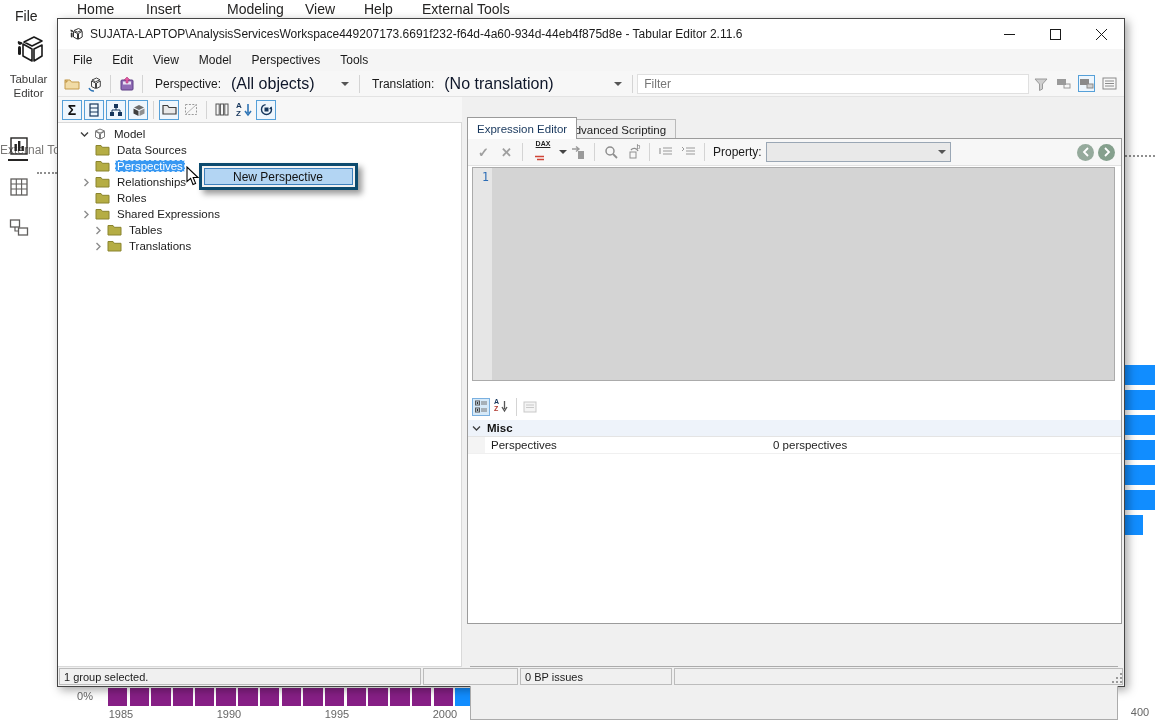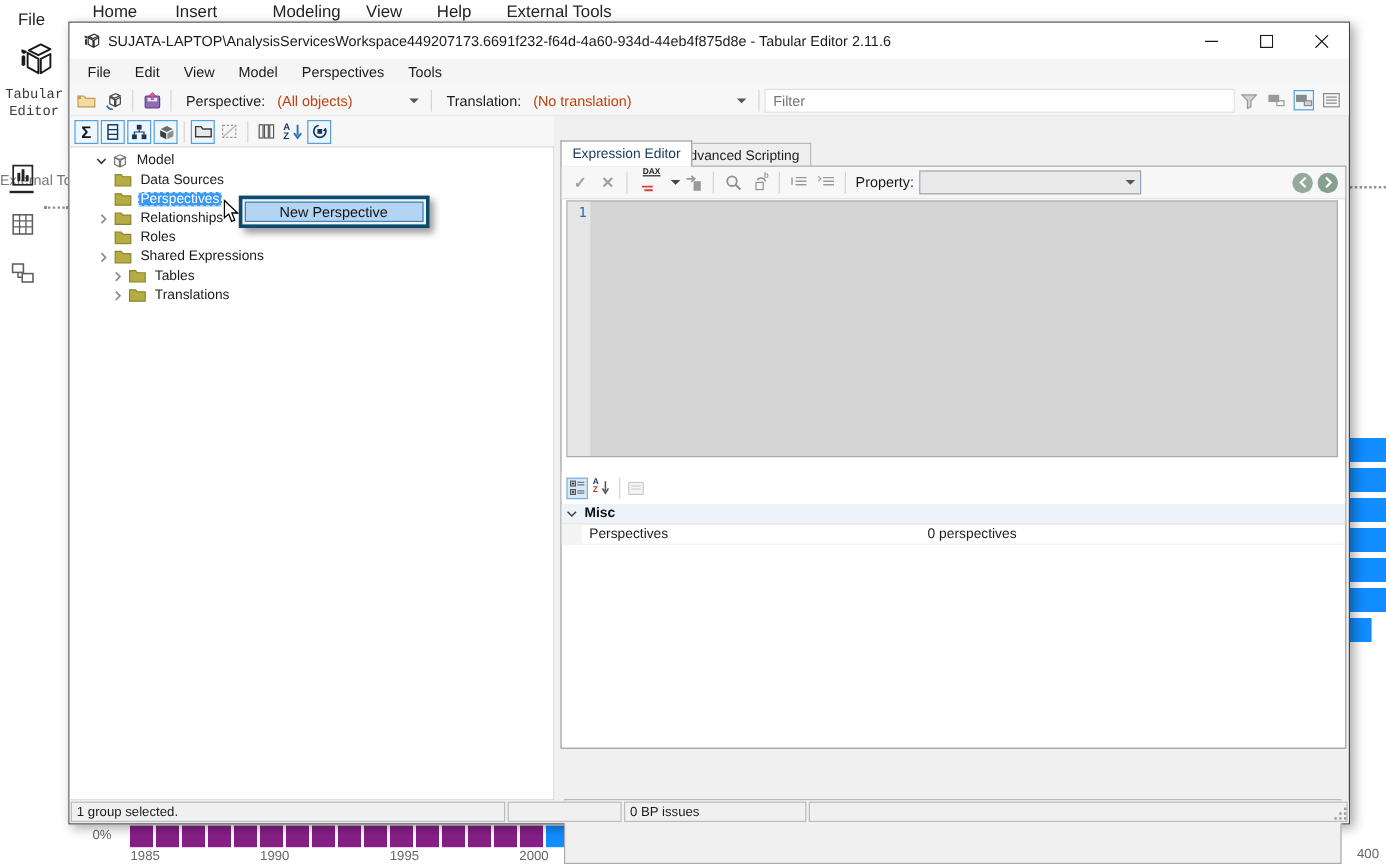--- a/index.html
+++ b/index.html
@@ -4,21 +4,21 @@
 <style>
   * { margin:0; padding:0; box-sizing:border-box; }
   html,body { width:1155px; height:721px; overflow:hidden; background:#fff;
               font-family:"Liberation Sans", sans-serif; }
   .abs { position:absolute; }
   #stage { position:relative; width:1155px; height:590px; background:#fff; }
 
   
   .pbi-tab { position:absolute; top:1px; font-size:14px; color:#252423; white-space:nowrap; }
   #pbi-file-tab { position:absolute; left:15px; top:8px; font-size:14px; color:#252423; }
-  .te-tool { position:absolute; left:0; top:32px; width:57px; text-align:center; color:#3b3a39;font-family:Liberation Mono, monospace; }
+  .te-tool { position:absolute; left:0; top:32px; width:57px; text-align:center; color:#3b3a39; }
   .te-tool .lbl { font-size:11.5px; line-height:14px; color:#3b3a39; }
   .grp-lbl { position:absolute; left:0; top:112px; width:57px; text-align:center;
              font-size:12px; color:#797775; white-space:nowrap; overflow:hidden;margin-top:31px; }
   .navbar-ic { position:absolute; left:8px; width:22px; height:22px; }
   .nav-underline { position:absolute; left:8px; top:159px; width:20px; height:2px; background:#252423; }
   .ants { position:absolute; border-top:2px dotted #8f8f8f; height:0; }
 
   .rbar { position:absolute; background:#118DFF; height:20px; }
   .tl-bars { position:absolute; top:688px; height:18px; }
   .tl-purple { background:repeating-linear-gradient(90deg,#861F85 0 19.4px,#ffffff 19.4px 21.7px); }
@@ -31,22 +31,22 @@
          background:#f0f0f0; border:1px solid #454545; box-shadow:3px 3px 9px rgba(0,0,0,.35); }
   #titlebar { position:absolute; left:0; top:0; right:0; height:30px; background:#fff; }
   #title-text { position:absolute; left:32px; top:8px; font-size:12px; color:#1b1b1b; white-space:nowrap; }
   .caption-btn { position:absolute; top:0; width:46px; height:30px; display:flex; align-items:center; justify-content:center; }
   #menubar { position:absolute; left:0; top:30px; right:0; height:22px; background:#f5f5f5; display:flex; align-items:center; }
   .menu-item { font-size:12px; color:#1a1a1a; padding:3px 10px; }
   #toolbar1 { position:absolute; left:0; top:52px; right:0; height:26px; background:#f7f7f7;
               display:flex; align-items:center; border-bottom:1px solid #e3e3e3; }
   .tsep { width:1px; height:18px; background:#d4d4d4; margin:0 4px; }
   .tlabel { font-size:12px; color:#1a1a1a; margin:0 4px 0 8px; white-space:nowrap; }
-  .combo-flat { display:flex; align-items:center; justify-content:space-between; font-size:12px;
-                color:#c2410c; padding:2px 6px; }
+  .combo-flat { display:flex; align-items:center; justify-content:space-between; font-size:16px;
+                color:#0f172a; padding:2px 6px; }
   .caret { width:0; height:0; border-left:4px solid transparent; border-right:4px solid transparent;
            border-top:4px solid #555; margin-left:6px; }
   #filter-input { flex:1; height:20px; border:1px solid #e0e0e0; background:#fff; font-size:12px;
                   padding:0 6px; color:#1a1a1a; outline:none; font-family:"Liberation Sans",sans-serif; }
   .ic16 { width:17px; height:17px; display:flex; align-items:center; justify-content:center; margin:0 3px; }
   .ic-boxed { border:1px solid #56a0d8; background:#eef6fd; }
   .ic-plain { border:1px solid transparent; }
 
   
   #toolbar2 { position:absolute; left:0; top:78px; width:404px; height:25px; background:#f7f7f7;

